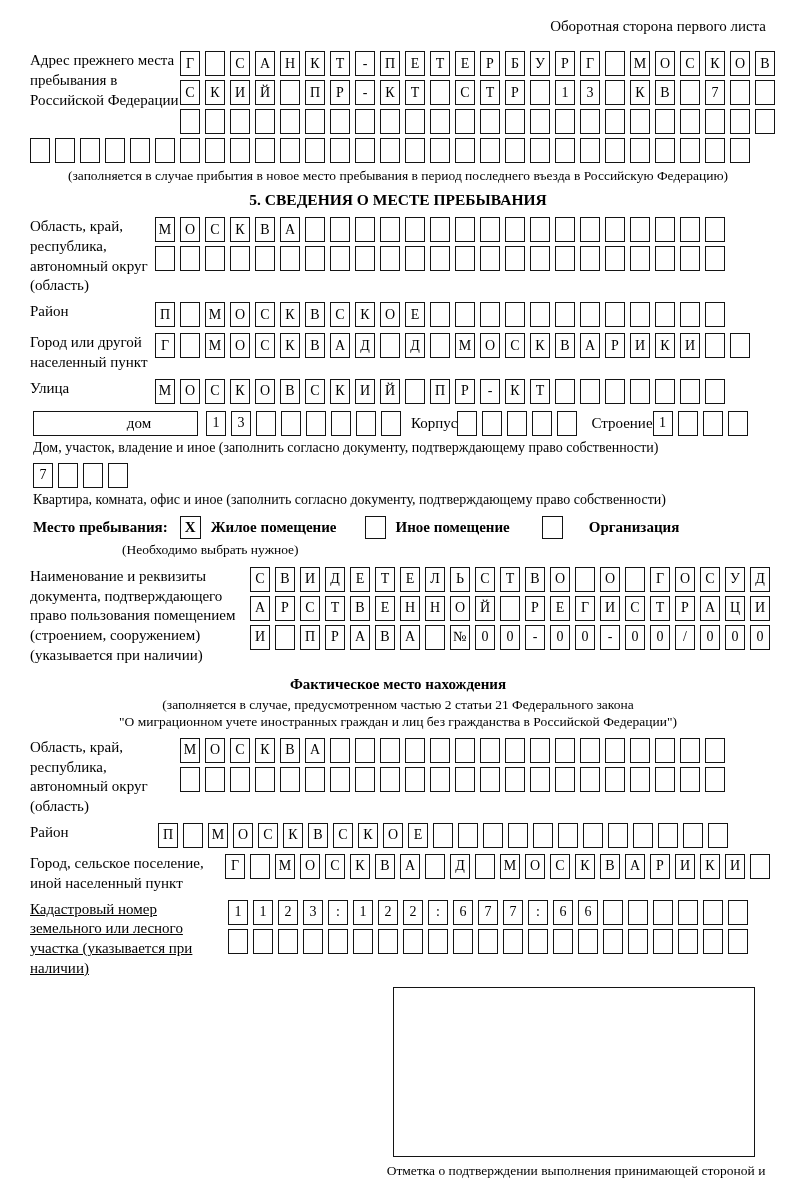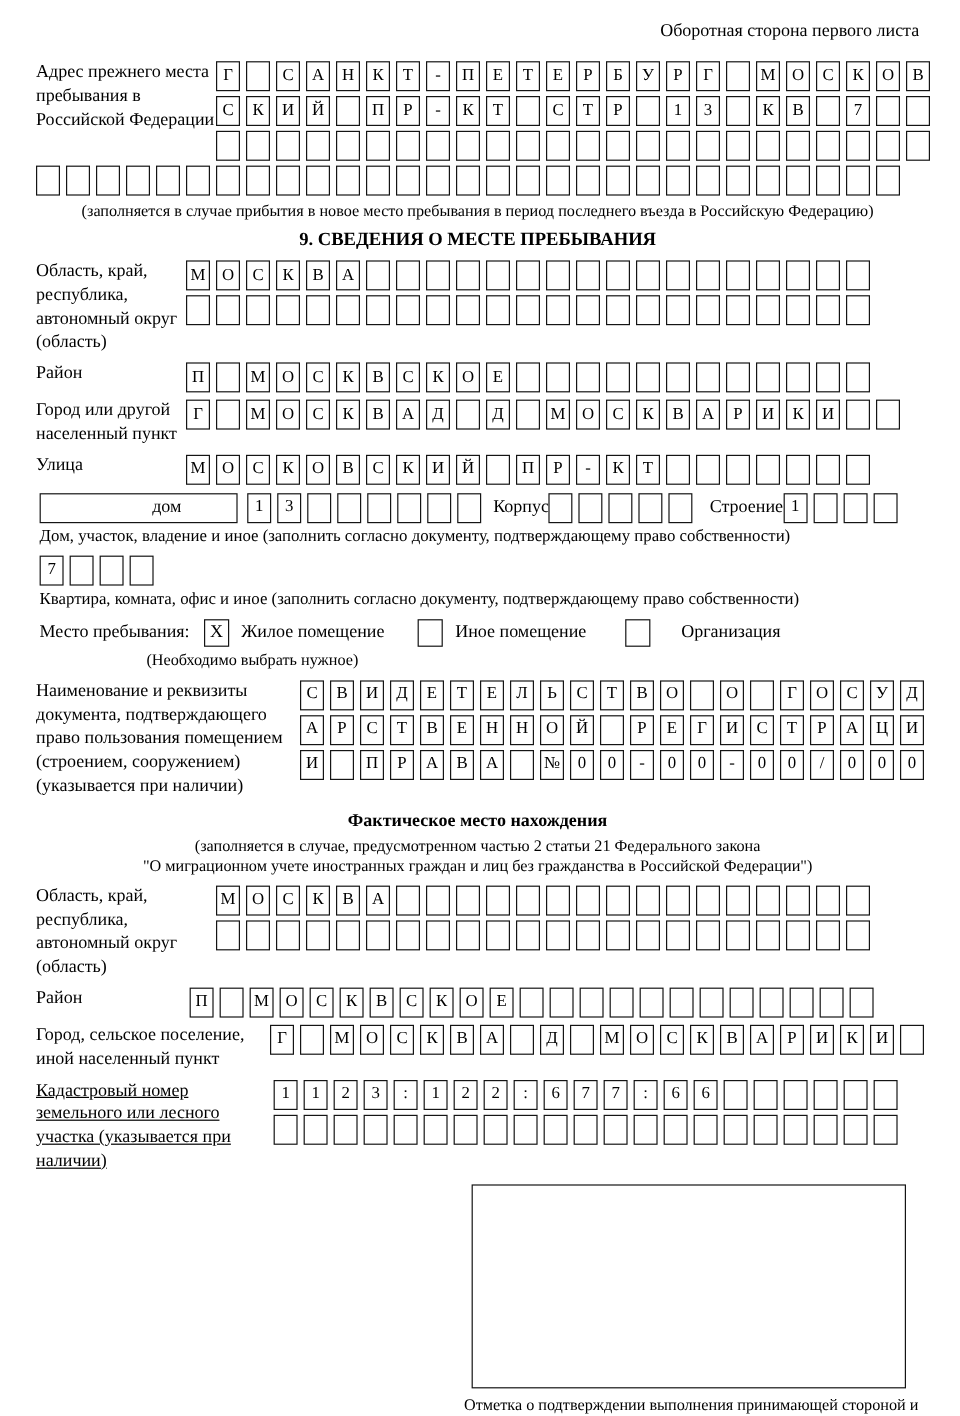--- a/index.html
+++ b/index.html
@@ -45,21 +45,21 @@
   .widebox{
     border:1.7px solid #141414;box-sizing:border-box;
     height:25px;display:flex;align-items:center;justify-content:center;
     font-size:15px;background:#fff;padding-left:47px;
   }
   .housebox{width:165px;margin-right:8px;}
   .aptbox{width:202px;margin-right:8px;}
   .houserow{display:flex;align-items:center;margin-top:7px;margin-left:3px;}
   .inlinelbl{font-size:15px;margin:0 0;}
   .caption{font-size:14px;margin-top:4px;margin-left:3px;}
-  .stayrow{display:flex;align-items:center;margin-top:8px;margin-left:3px;font-size:15px;}
+  .stayrow{display:flex;align-items:center;margin-top:8px;margin-left:3px;font-size:15px;font-weight:bold;}
   .cbox{
     width:21px;height:23px;border:1.7px solid #141414;box-sizing:border-box;
     display:flex;align-items:center;justify-content:center;font-size:15px;margin:0 10px 0 12px;
   }
   .staynote{font-size:13.5px;margin-left:92px;margin-top:3px;}
   .stampbox{
     margin-left:363px;margin-top:8px;
     width:362px;height:170px;
     border:1.8px solid #141414;box-sizing:border-box;
   }
@@ -187,21 +187,21 @@
         <span class="cell"></span>
         <span class="cell"></span>
         <span class="cell"></span>
         <span class="cell"></span>
         <span class="cell"></span>
         <span class="cell"></span>
         <span class="cell"></span>
       </div>
   <div class="note">(заполняется в случае прибытия в новое место пребывания в период последнего въезда в Российскую Федерацию)</div>
 
-  <div class="h2">9. СВЕДЕНИЯ О МЕСТЕ ПРЕБЫВАНИЯ</div>
+  <div class="h2">5. СВЕДЕНИЯ О МЕСТЕ ПРЕБЫВАНИЯ</div>
 
   <div class="frow">
     <div class="flabel w125">Область, край, республика, автономный округ (область)</div>
     <div class="rows">
       <div class="cells">
             <span class="cell">М</span>
             <span class="cell">О</span>
             <span class="cell">С</span>
             <span class="cell">К</span>
             <span class="cell">В</span>

